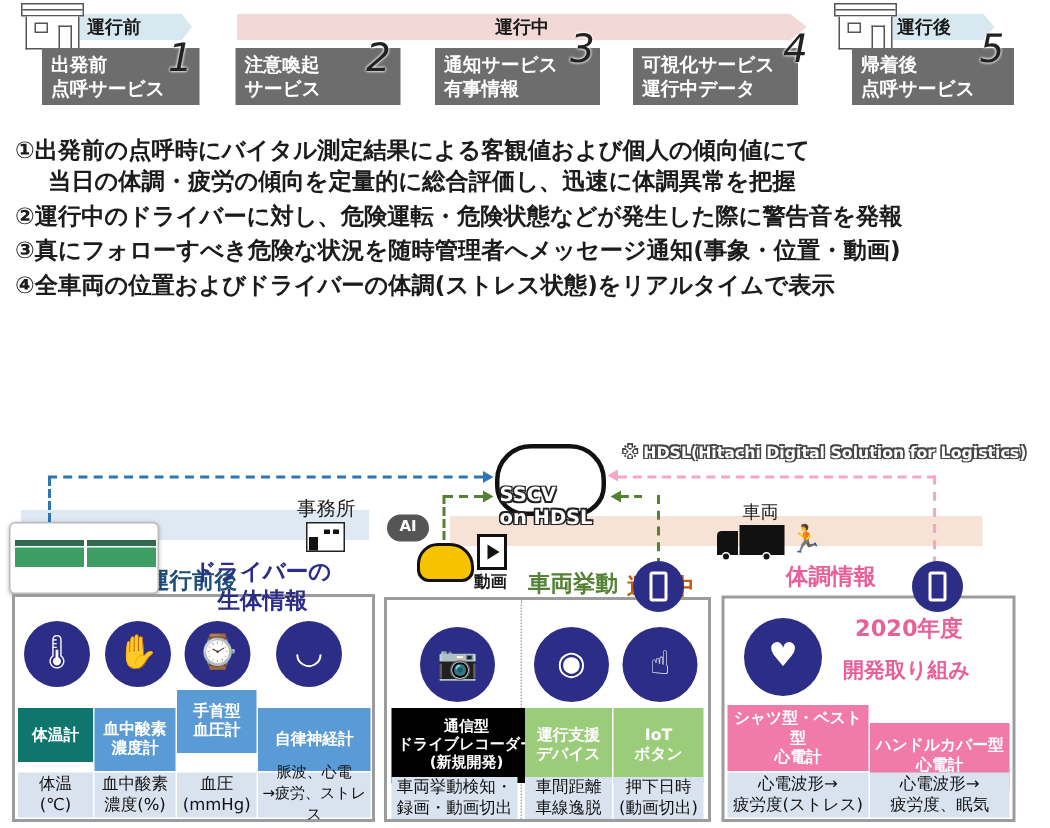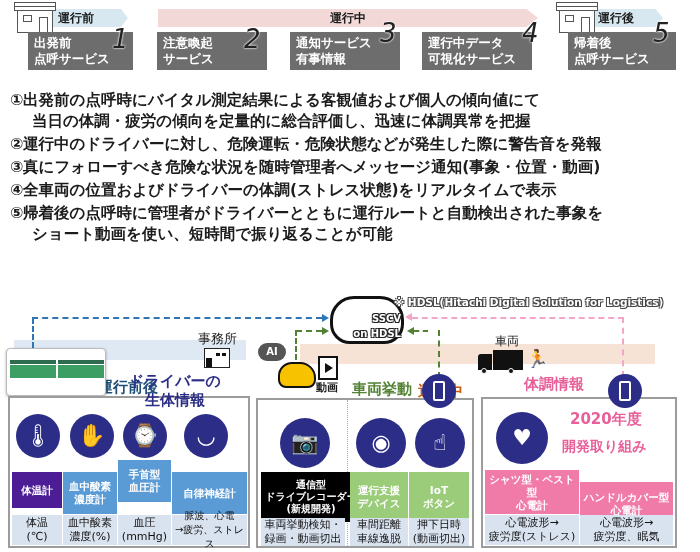--- a/index.html
+++ b/index.html
@@ -27,22 +27,22 @@
   .desc .indent { padding-left: 22px; display: block; }
 
   
   .band-pre { position: absolute; left: 14px; top: 340px; width: 232px; height: 20px; background: #dfe9f4; }
   .band-mid { position: absolute; left: 300px; top: 344px; width: 355px; height: 20px; background: #f7e3d6; }
   .band-title { position: absolute; font-weight: bold; font-size: 15px; margin-top: 40px; }
   .dash-h { position: absolute; height: 0; border-top: 2px dashed; }
   .dash-v { position: absolute; width: 0; border-left: 2px dashed; }
   .arrowhead { position: absolute; width: 0; height: 0; border-top: 4px solid transparent; border-bottom: 4px solid transparent; }
 
-  .cloud-sscv { position: absolute; left: 330px; top: 296px; width: 74px; height: 48px; background: #fff; border: 3px solid #111; border-radius: 24px 24px 20px 20px; text-align: right; font-weight: bold; font-size: 10px; line-height: 15px; padding-top: 12px; color: #fff; text-shadow: -1px -1px 0 #222, 1px -1px 0 #222, -1px 1px 0 #222, 1px 1px 0 #222; }
-  .hdsl-note { position: absolute; left: 394px; top: 296px; font-size: 10.5px; font-weight: bold; color: #fff; text-shadow: -1px -1px 0 #444, 1px -1px 0 #444, -1px 1px 0 #444, 1px 1px 0 #444; white-space: nowrap; }
+  .cloud-sscv { position: absolute; left: 330px; top: 296px; width: 74px; height: 48px; background: #fff; border: 3px solid #111; border-radius: 24px 24px 20px 20px; text-align: left; font-weight: bold; font-size: 13px; line-height: 15px; padding-top: 24px; color: #fff; text-shadow: -1px -1px 0 #222, 1px -1px 0 #222, -1px 1px 0 #222, 1px 1px 0 #222; }
+  .hdsl-note { position: absolute; left: 415px; top: 296px; font-size: 10.5px; font-weight: bold; color: #fff; text-shadow: -1px -1px 0 #444, 1px -1px 0 #444, -1px 1px 0 #444, 1px 1px 0 #444; white-space: nowrap; }
 
   .office-label { position: absolute; left: 198px; top: 330px; font-size: 13px; }
   .office-icon { position: absolute; left: 204px; top: 348px; width: 26px; height: 20px; border: 1.5px solid #222; background: #fff; }
   .office-icon .d { position: absolute; left: 1px; bottom: 0; width: 6px; height: 9px; background: #111; }
   .office-icon .w1, .office-icon .w2 { position: absolute; top: 4px; width: 4px; height: 3px; background: #111; }
   .office-icon .w1 { left: 11px; } .office-icon .w2 { left: 17px; }
 
   .ai-badge { position: absolute; left: 258px; top: 343px; width: 28px; height: 18px; background: #555; border-radius: 9px; color: #fff; font-weight: bold; font-size: 10px; text-align: center; line-height: 18px; }
   .yellow-cloud { position: absolute; left: 278px; top: 362px; width: 38px; height: 26px; background: #f7c200; border: 2.5px solid #111; border-radius: 14px 16px 8px 8px; }
   .video-icon { position: absolute; left: 318px; top: 356px; width: 20px; height: 24px; border: 2px solid #111; background: #fff; }
@@ -106,44 +106,40 @@
   </div>
   <div class="svc-num" style="left:244px; top:26px;">2</div>
 
   <div class="svc-box" style="left:290px; width:110px;">
     <div>通知サービス</div>
     <div>有事情報</div>
   </div>
   <div class="svc-num" style="left:380px; top:20px;">3</div>
 
   <div class="svc-box" style="left:422px; width:110px;">
+    <div>可視化サービス</div>
     <div>運行中データ</div>
-    <div>可視化サービス</div>
   </div>
   <div class="svc-num" style="left:522px; top:20px;">4</div>
 
   <div class="svc-box" style="left:568px; width:108px;">
     <div>帰着後</div>
     <div>点呼サービス</div>
   </div>
   <div class="svc-num" style="left:653px; top:20px;">5</div>
 </div>
 
 <div class="desc">
   <div class="item">
     <span>①出発前の点呼時にバイタル測定結果による客観値および個人の傾向値にて</span>
     <span class="indent">当日の体調・疲労の傾向を定量的に総合評価し、迅速に体調異常を把握</span>
   </div>
   <div class="item"><span>②運行中のドライバーに対し、危険運転・危険状態などが発生した際に警告音を発報</span></div>
   <div class="item"><span>③真にフォローすべき危険な状況を随時管理者へメッセージ通知(事象・位置・動画)</span></div>
   <div class="item"><span>④全車両の位置およびドライバーの体調(ストレス状態)をリアルタイムで表示</span></div>
-  <div class="item">
-    <span>⑤帰着後の点呼時に管理者がドライバーとともに運行ルートと自動検出された事象を</span>
-    <span class="indent">ショート動画を使い、短時間で振り返ることが可能</span>
-  </div>
 </div>
 
 <div>
 
   <div class="band-pre"></div>
   <div class="band-mid"></div>
   <div class="band-title" style="left:98px; top:338px; color:#1f4e79;">運行前後</div>
   <div class="band-title" style="left:418px; top:342px; color:#c55a11;">運行中</div>
 
   <div class="dash-v" style="left:32px; top:318px; height:30px; border-color:#2e75b6;"></div>
@@ -198,21 +194,21 @@
   <div class="panel" style="left:8px; top:396px; width:242px; height:152px;"></div>
   <div class="section-label" style="left:120px; top:372px; color:#2c2d86; font-size:15px; text-align:center; width:110px; line-height:19px;">
     <div>ドライバーの</div>
     <div>生体情報</div>
   </div>
   <div class="icon-circle" style="left:16px; top:414px;">🌡</div>
   <div class="icon-circle" style="left:70px; top:414px;">✋</div>
   <div class="icon-circle" style="left:123px; top:414px;">⌚</div>
   <div class="icon-circle" style="left:184px; top:414px;">◡</div>
 
-  <div class="hdr-cell" style="left:12px; top:472px; width:50px; height:36px; background:#4c1d95;font-family:Liberation Serif, serif;">体温計</div>
+  <div class="hdr-cell" style="left:12px; top:472px; width:50px; height:36px; background:#0f766e;font-family:Liberation Serif, serif;">体温計</div>
   <div class="hdr-cell" style="left:63px; top:472px; width:54px; height:42px; background:#5b9bd5; white-space:pre-line;">血中酸素
 濃度計</div>
   <div class="hdr-cell" style="left:118px; top:460px; width:53px; height:42px; background:#5b9bd5; white-space:pre-line;">手首型
 血圧計</div>
   <div class="hdr-cell" style="left:172px; top:472px; width:75px; height:42px; background:#5b9bd5;">自律神経計</div>
 
   <div class="val-cell" style="left:12px; top:515px; width:50px; height:30px; white-space:pre-line;">体温
 (℃)</div>
   <div class="val-cell" style="left:63px; top:515px; width:54px; height:30px; white-space:pre-line;">血中酸素
 濃度(%)</div>

